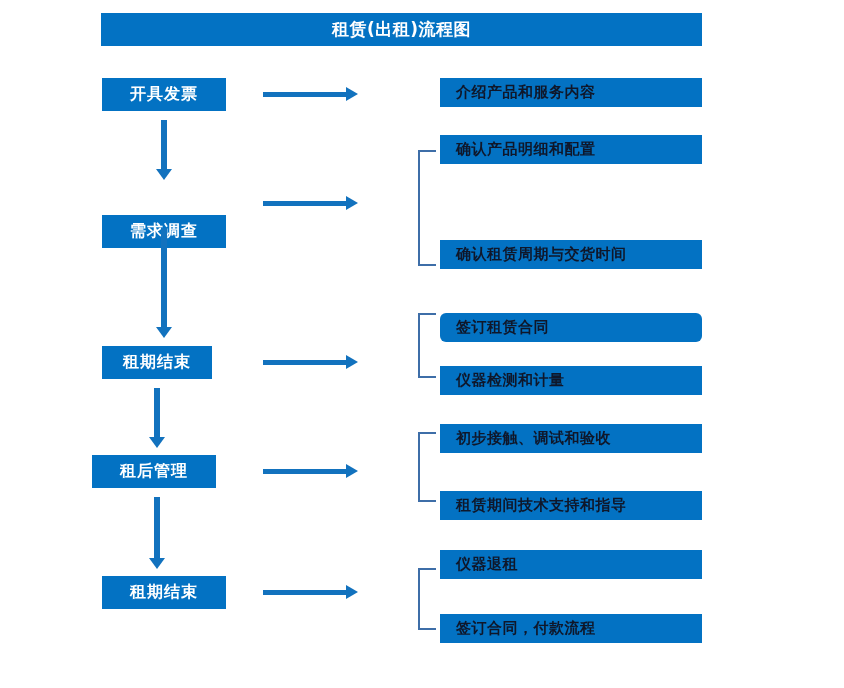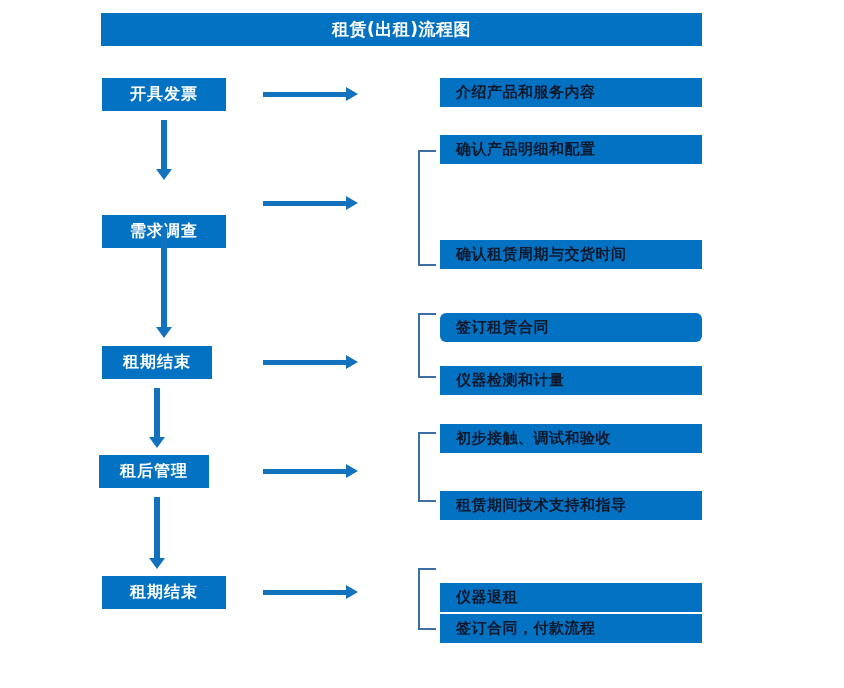--- a/index.html
+++ b/index.html
@@ -128,21 +128,21 @@
 <div id="flowchart">
 
   <div class="title-bar">租赁(出租)流程图</div>
 
   <div class="stage-box" style="left:102px; top:78px; width:124px;">开具发票</div>
 
   <div class="stage-box" style="left:102px; top:187px; width:124px;margin-top:28px;">需求调查</div>
 
   <div class="stage-box" style="left:102px; top:346px; width:110px;">租期结束</div>
 
-  <div class="stage-box" style="left:99px; top:455px; width:110px;">租后管理</div>
+  <div class="stage-box" style="left:92px; top:455px; width:124px;">租后管理</div>
 
   <div class="stage-box" style="left:102px; top:576px; width:124px;">租期结束</div>
 
   <div class="v-arrow" style="left:156px; top:120px; height:60px;">
     <div class="shaft" style="height:49px;"></div>
     <div class="head" style="top:49px;"></div>
   </div>
 
   <div class="v-arrow" style="left:156px; top:228px; height:110px;">
     <div class="shaft" style="height:99px;"></div>
@@ -200,17 +200,17 @@
   <div class="detail-box" style="top:240px;">确认租赁周期与交货时间</div>
 
   <div class="detail-box" style="top:313px;border-radius:6px;">签订租赁合同</div>
 
   <div class="detail-box" style="top:366px;">仪器检测和计量</div>
 
   <div class="detail-box" style="top:424px;">初步接触、调试和验收</div>
 
   <div class="detail-box" style="top:491px;">租赁期间技术支持和指导</div>
 
-  <div class="detail-box" style="top:583px;">仪器退租</div>
+  <div class="detail-box" style="top:550px;">仪器退租</div>
 
   <div class="detail-box" style="top:614px;">签订合同，付款流程</div>
 
 </div>
 
 </body></html>

